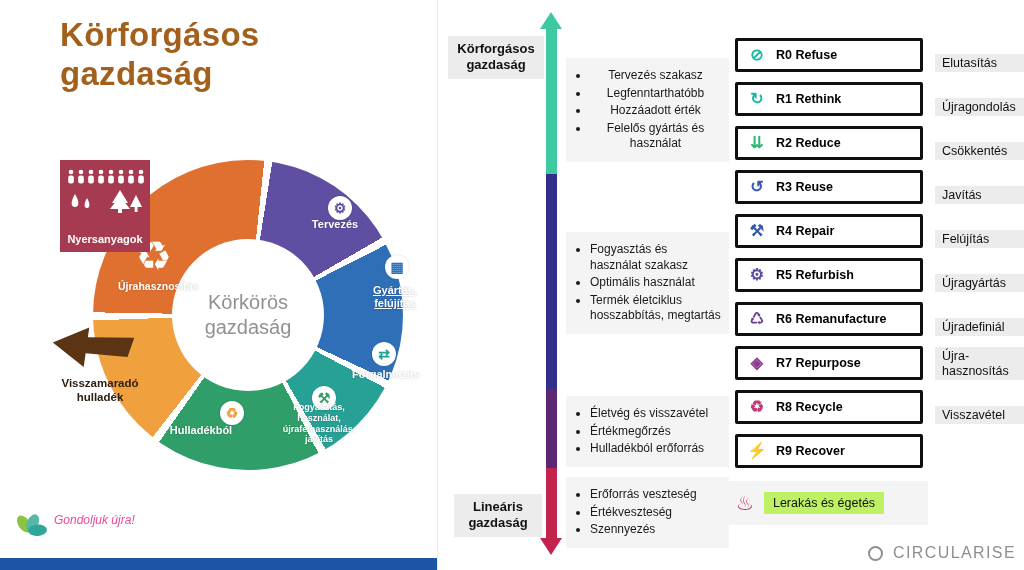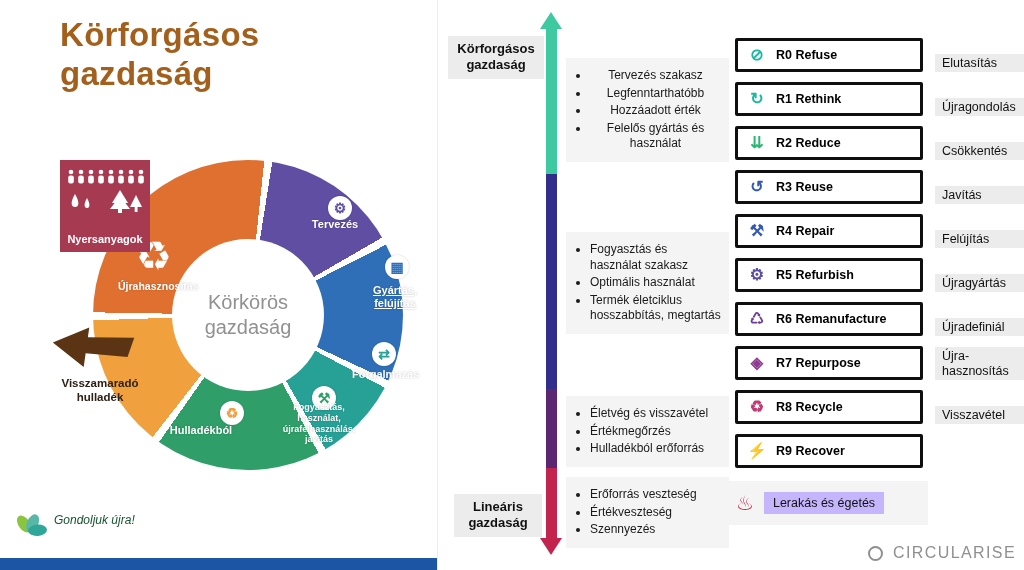--- a/index.html
+++ b/index.html
@@ -83,21 +83,21 @@
     display:flex;align-items:center;gap:9px;padding:0 9px;box-sizing:content-box;}
   .r-icon{font-size:16px;font-weight:bold;width:20px;text-align:center;line-height:1;}
   .r-text{font-weight:bold;font-size:12.5px;color:#000;white-space:nowrap;}
   .t-col{position:absolute;left:497px;top:38px;width:90px;}
   .t-item{height:34px;margin-bottom:10px;display:flex;align-items:flex-end;}
   .t-item span{background:#ececec;padding:2px 7px;font-size:12.5px;line-height:1.15;
     white-space:pre-line;width:100%;color:#111;}
   .landfill{position:absolute;left:288px;top:481px;width:202px;height:44px;background:#f4f4f4;
     display:flex;align-items:center;gap:10px;padding:0 10px;box-sizing:border-box;}
   .flame{font-size:20px;line-height:1;}
-  .landfill-label{background:#c4b5fd;padding:4px 9px;font-size:12.5px;color:#111;white-space:nowrap;}
+  .landfill-label{background:#bef264;padding:4px 9px;font-size:12.5px;color:#111;white-space:nowrap;}
   .circ-logo{position:absolute;right:8px;bottom:8px;display:flex;align-items:center;gap:10px;
     color:#8f8f8f;font-size:16px;letter-spacing:1.4px;font-weight:normal;}
   .circ-icon{width:11px;height:11px;border:2.5px solid #8f8f8f;border-radius:50%;display:inline-block;}
 </style>
 </head>
 <body>
 
 <div id="stage">
 
   <div class="left-panel">
@@ -169,21 +169,21 @@
       <div class="waste-label">Visszamaradó hulladék</div>
     </div>
 
     <div class="brand">
       <svg class="flower" width="38" height="38" viewBox="0 0 40 40">
         <ellipse cx="20" cy="11" rx="6" ry="10" fill="#8bc53f" transform="rotate(-35 20 20)"></ellipse>
         <ellipse cx="20" cy="11" rx="6" ry="10" fill="#57b8a8" transform="rotate(25 20 20)"></ellipse>
         <ellipse cx="20" cy="11" rx="6" ry="10" fill="#2fa69a" transform="rotate(85 20 20)"></ellipse>
       </svg>
       <div>
-        <div class="brand-tagline" style="color: #14532d;">Gondoljuk újra!</div>
+        <div class="brand-tagline" style="color: #ec4899;">Gondoljuk újra!</div>
       </div>
     </div>
 
     <div class="footer-bar"></div>
   </div>
 
   <div class="right-panel">
     <div class="vbar"></div>
     <div class="arrow-up"></div>
     <div class="arrow-down"></div>

